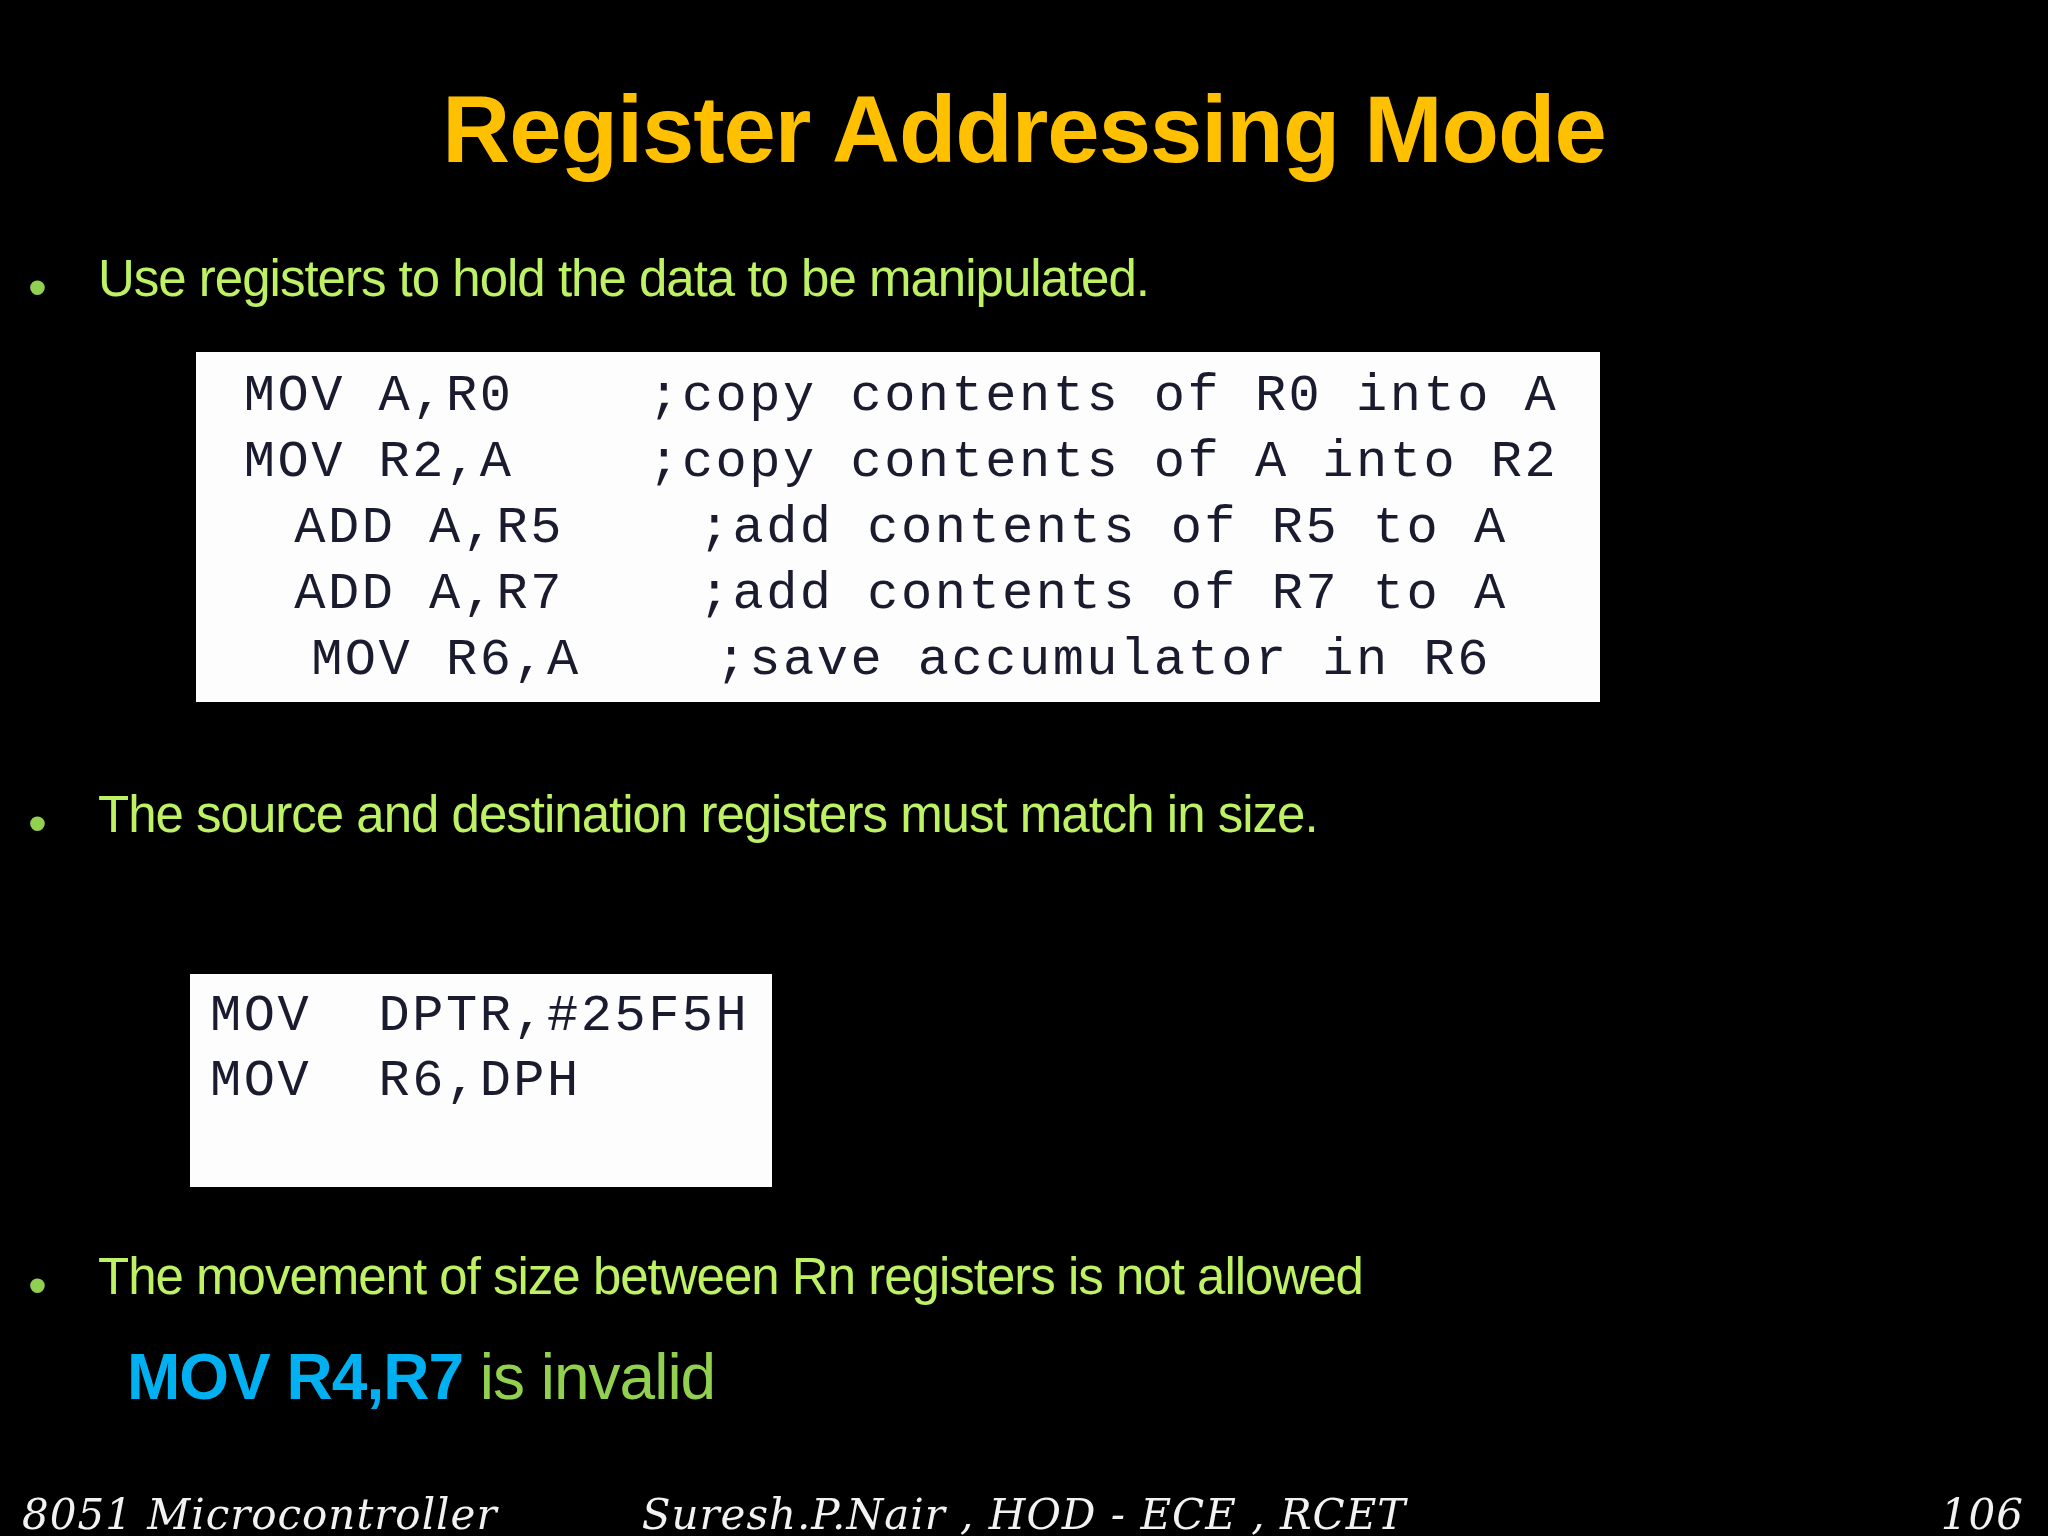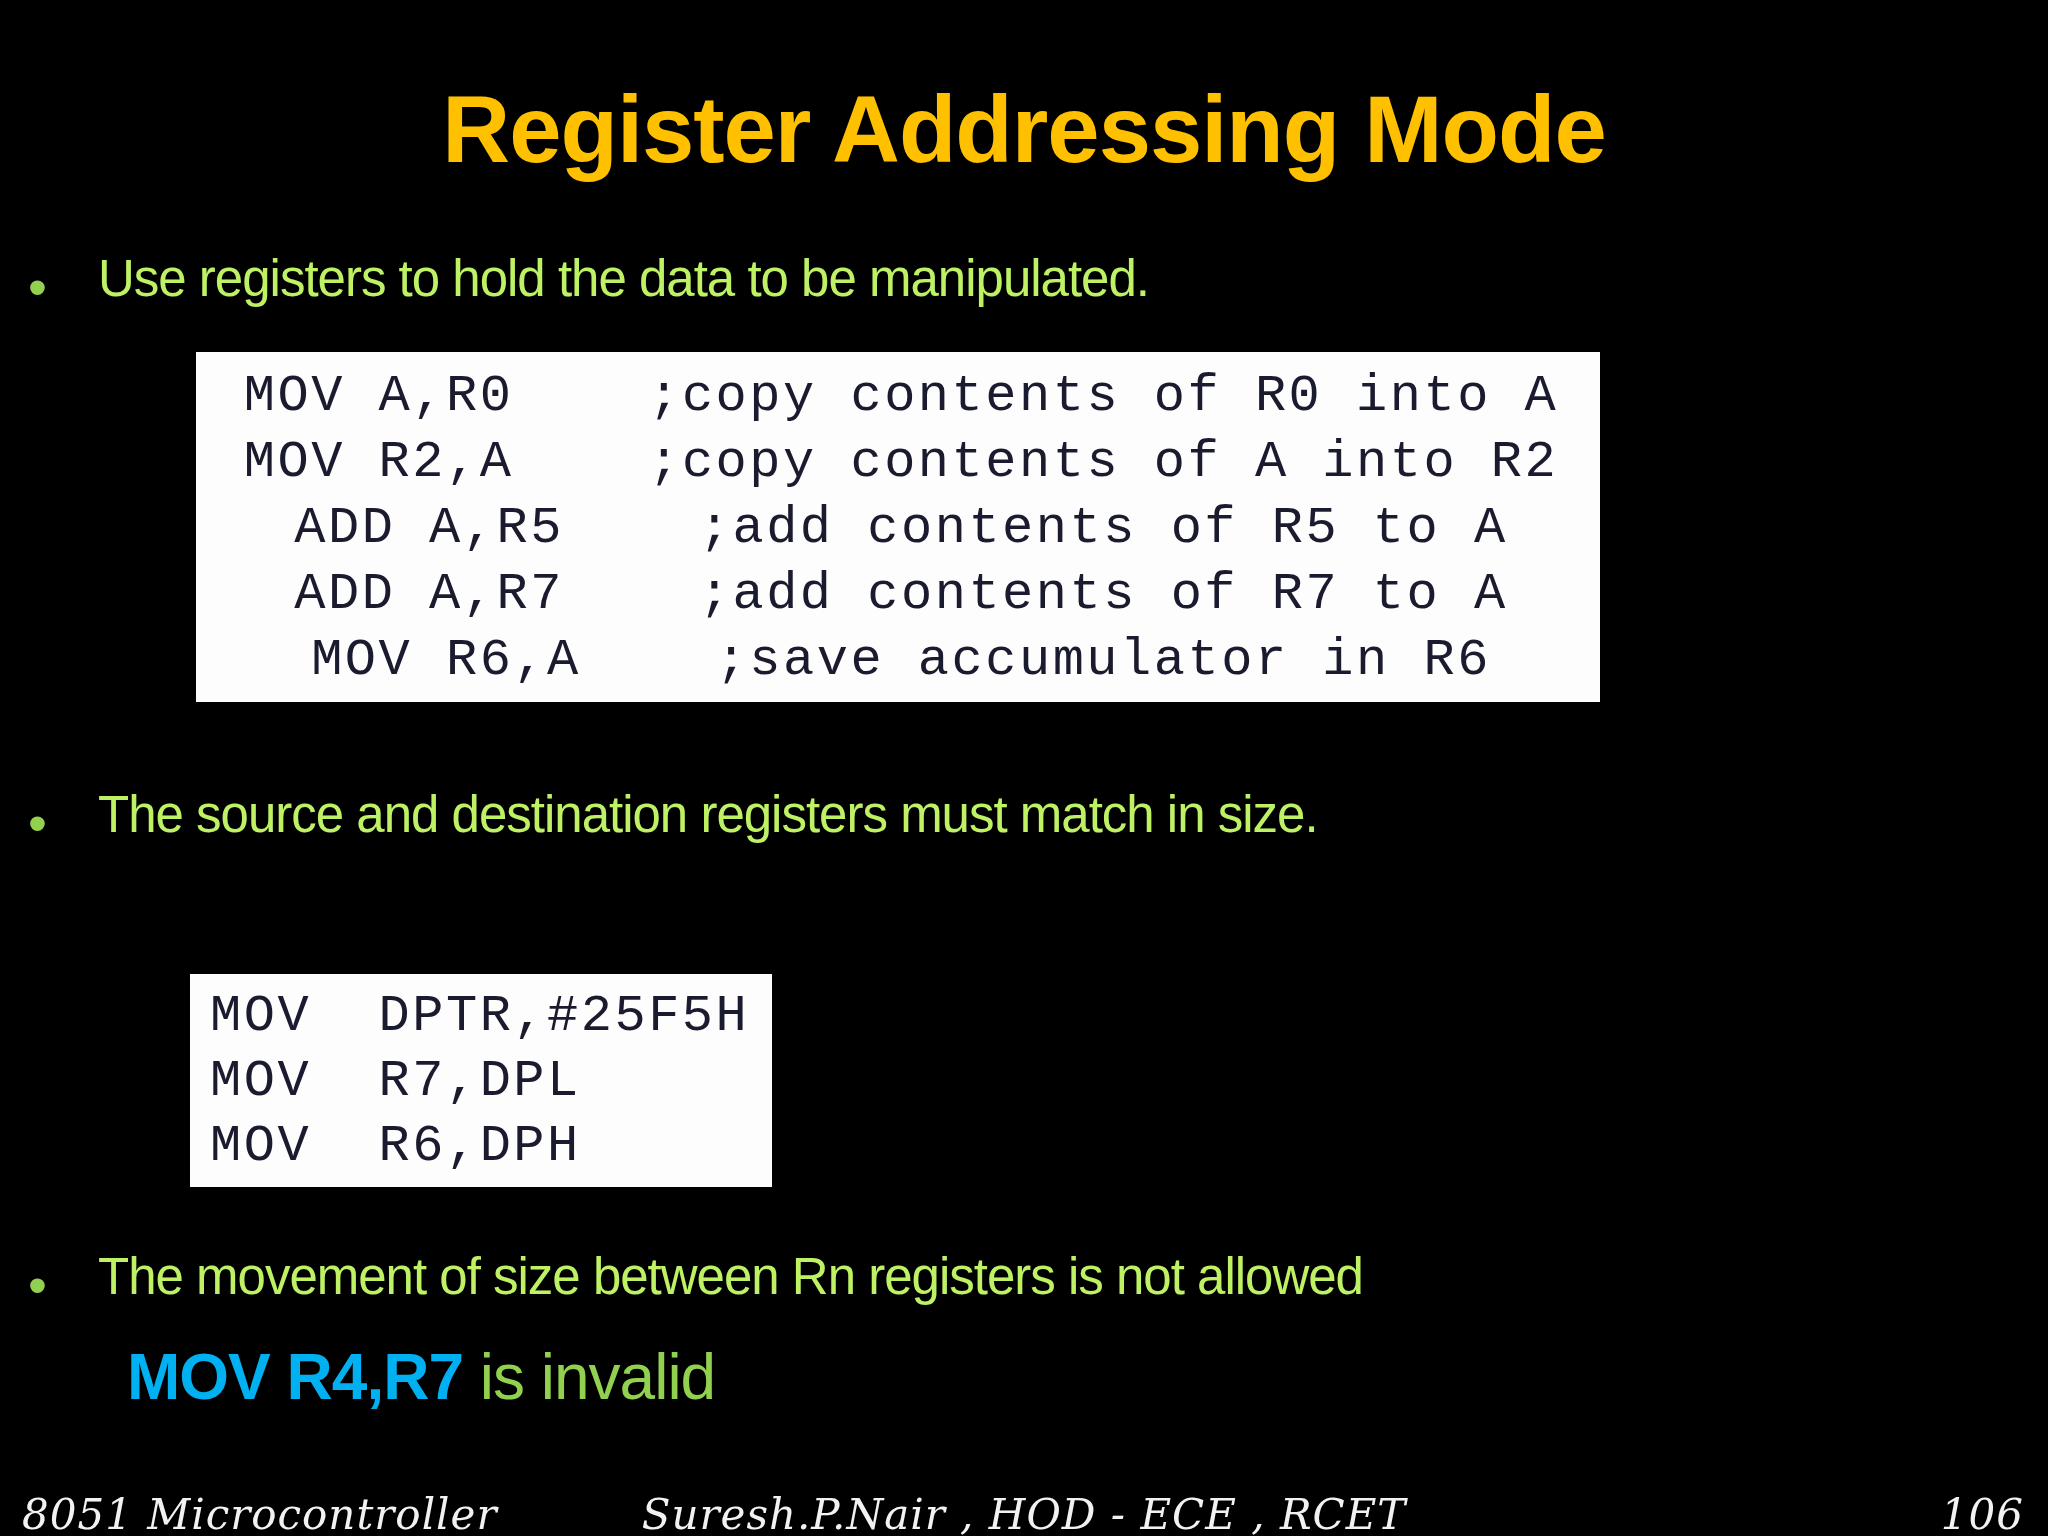--- a/index.html
+++ b/index.html
@@ -112,21 +112,20 @@
   </div>
 
   <div class="bullet-row" id="bullet2">
     <span class="bullet-dot">•</span>
     <span class="bullet-text">The source and destination registers must match in size.</span>
   </div>
 
 
   <div class="code-box" id="code2">
     <span class="code-line">MOV  DPTR,#25F5H</span>
-    <span class="code-line">MOV  R7,DPL</span>
     <span class="code-line">MOV  R6,DPH</span>
   </div>
 
   <div class="bullet-row" id="bullet3">
     <span class="bullet-dot">•</span>
     <span class="bullet-text">The movement of size between Rn registers is not allowed</span>
   </div>
 
   <div class="bullet-cont" id="bullet3-line2">
     <span class="hl">MOV R4,R7</span><span> is invalid</span>

